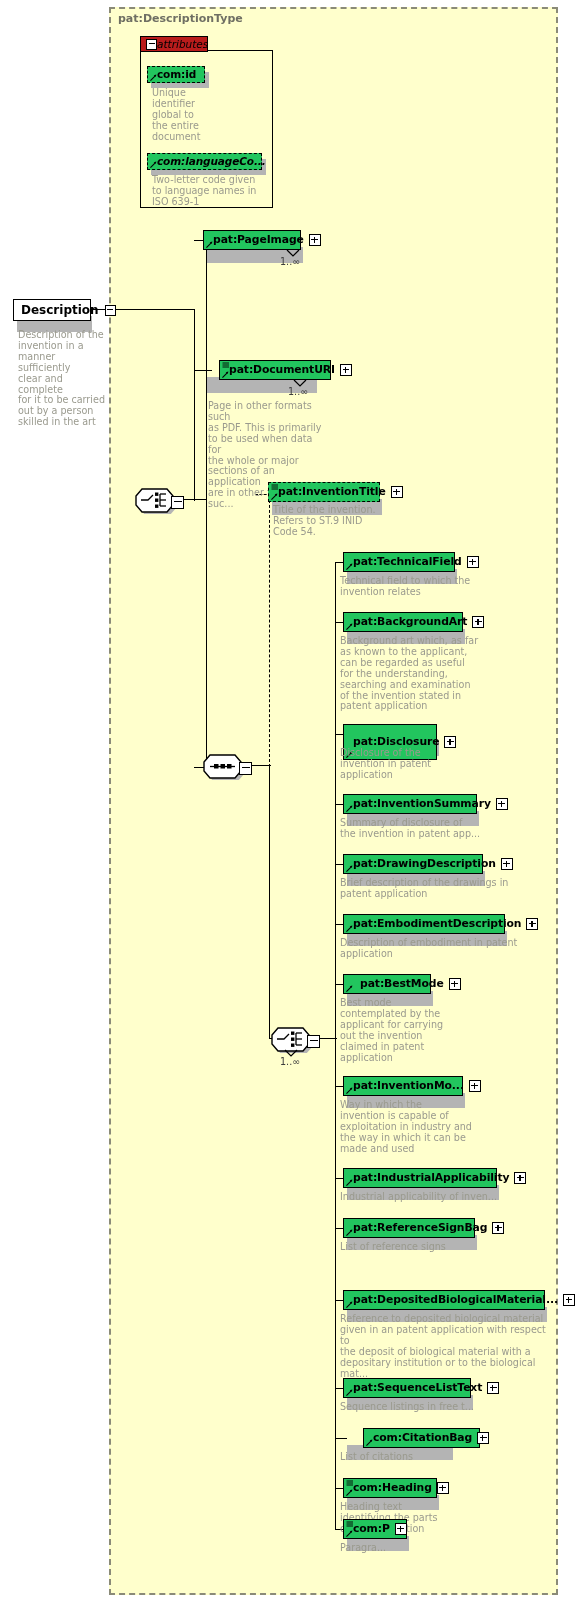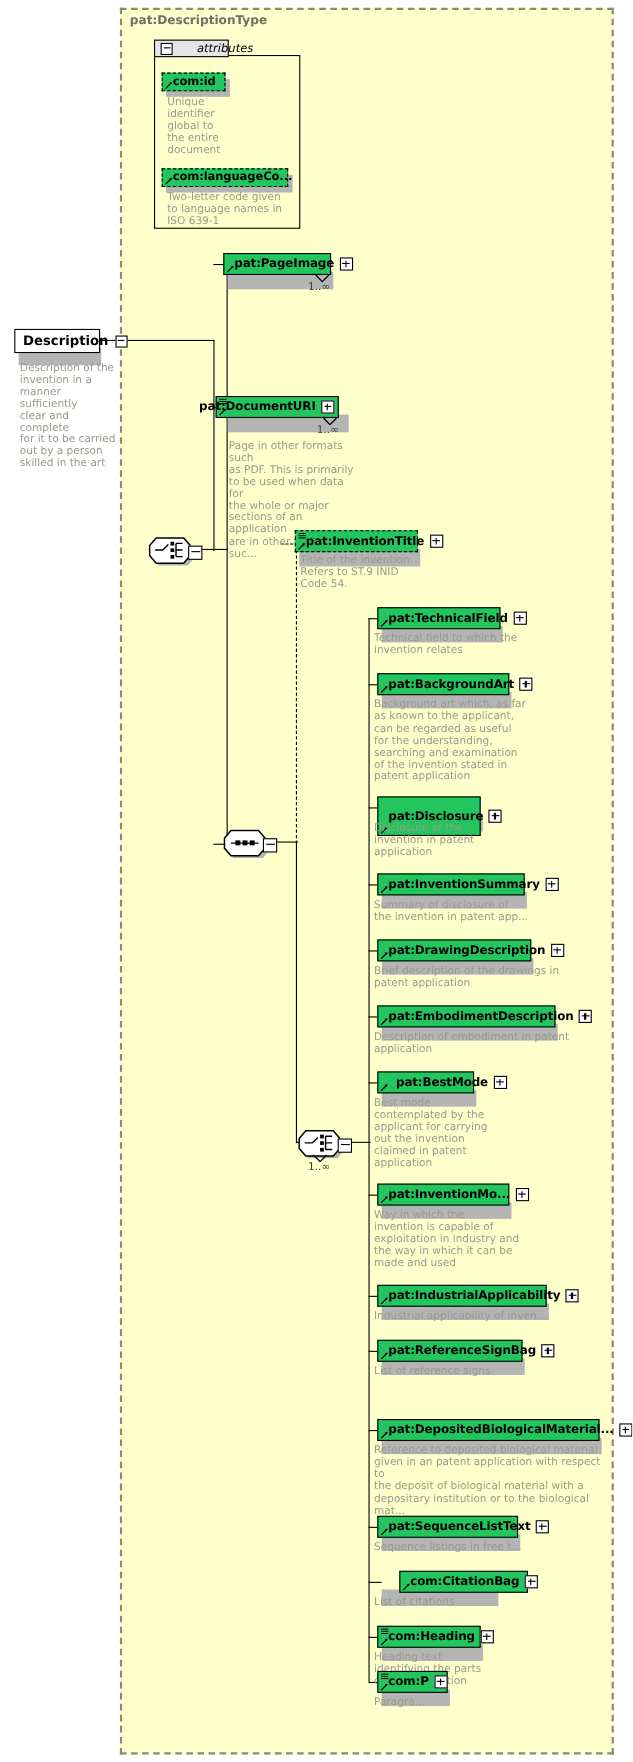--- a/index.html
+++ b/index.html
@@ -24,25 +24,25 @@
   
   .attr-panel{
     position:absolute;
     border:1.5px solid #000;
     background:#ffffcc;
     box-sizing:border-box;
   }
   .attr-tab{
     position:absolute;
     border:1.5px solid #000;
-    background:#e5e5e5;
+    background:#b91c1c;
     box-sizing:border-box;
     display:flex;align-items:center;
     padding-left:5px;
-    gap:22px;
+    gap:0;
     z-index:3;
   }
   .attr-tab .lbl{font-size:10.5px;font-style:italic;color:#000;}
   .minus-sq{
     width:9px;height:9px;border:1.2px solid #000;background:#fff;
     position:relative;display:inline-block;flex:0 0 auto;
   }
   .minus-sq::before{
     content:"";position:absolute;left:1.5px;right:1.5px;top:3.5px;
     height:1.2px;background:#000;
@@ -170,21 +170,21 @@
     </svg>
     <span class="nlabel">com:id</span>
   </div>
   <div class="anno" style="left:152px;top:88px;width:70px;">Unique
 identifier
 global to
 the entire
 document</div>
 
   <div class="nshadow" style="left:151px;top:159px;width:115px;height:16px;"></div>
-  <div class="node attr opt" style="left:147px;top:153px;width:115px;height:17px;padding-left:9px;">
+  <div class="node attr opt" style="left:147px;top:153px;width:115px;height:17px;padding-left:9px;font-style:italic;">
     <svg class="arrow-g" viewBox="0 0 8 8">
       <path d="M0.5 7.5 L6.5 1.5" stroke="#000" stroke-width="1.3" fill="none"></path>
       <path d="M7.3 0.7 L4.2 1.4 L6.6 3.2 Z" fill="#000"></path>
     </svg>
     <span class="nlabel">com:languageCo...</span>
   </div>
   <div class="anno" style="left:152px;top:175px;width:120px;">Two-letter code given
 to language names in
 ISO 639-1</div>
 
@@ -236,21 +236,21 @@
     <span class="nlabel">pat:PageImage</span>
     <span class="plus-sq"></span>
   </div>
   <svg style="position:absolute;left:286px;top:249px;z-index:3;" width="14" height="8" viewBox="0 0 14 8">
     <path d="M1 1 L7 7 L13 1" stroke="#000" stroke-width="1.2" fill="none"></path>
   </svg>
   <div class="card" style="left:280px;top:256px;">1..∞</div>
 
   <div class="ln lnh" style="left:194px;top:370px;width:18px;"></div>
   <div class="nshadow" style="left:207px;top:377px;width:110px;height:16px;"></div>
-  <div class="node" style="left:196px;top:360px;width:112px;height:20px;justify-content:flex-end;">
+  <div class="node" style="left:219px;top:360px;width:112px;height:20px;">
     <svg class="doc-ic" viewBox="0 0 8 6">
       <line x1="0.5" y1="1" x2="7" y2="1" stroke="#000" stroke-width="0.9"></line>
       <line x1="0.5" y1="3" x2="7" y2="3" stroke="#000" stroke-width="0.9"></line>
       <line x1="0.5" y1="5" x2="7" y2="5" stroke="#000" stroke-width="0.9"></line>
     </svg>
     <svg class="arrow-g" viewBox="0 0 8 8">
       <path d="M0.5 7.5 L6.5 1.5" stroke="#000" stroke-width="1.3" fill="none"></path>
       <path d="M7.3 0.7 L4.2 1.4 L6.6 3.2 Z" fill="#000"></path>
     </svg>
     <span class="nlabel">pat:DocumentURI</span>

